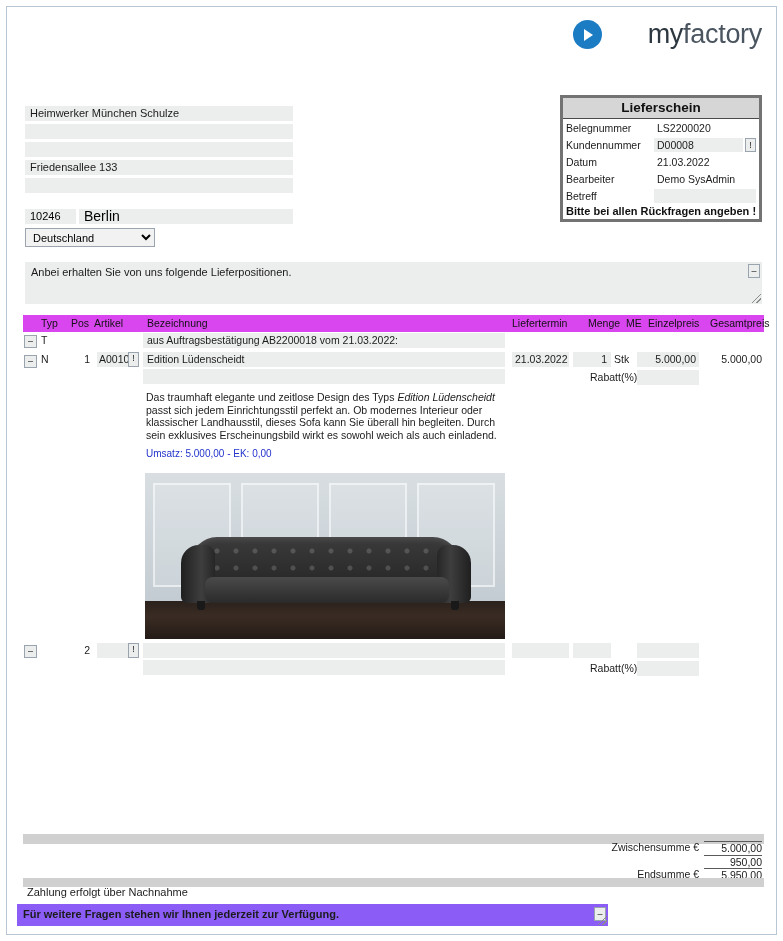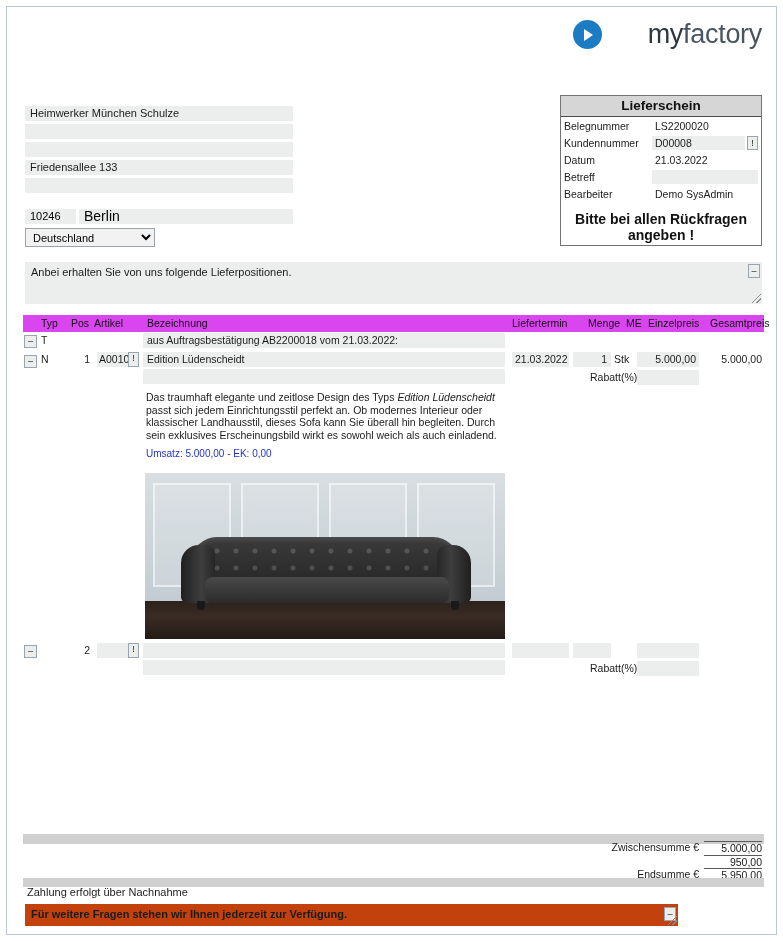--- a/index.html
+++ b/index.html
@@ -85,21 +85,21 @@
     font-family: "Liberation Sans", sans-serif;
     background: #f2f2f2;
     border: 1px solid #9aa4ae;
     padding: 1px 3px;
   }
 
   
   .hdr-box {
     position: absolute; left: 553px; top: 88px;
     width: 202px;
-    border: 1px solid #737373;
+    border: 3px solid #737373;
     background: #ffffff;
   }
   .hdr-title {
     background: #d6d6d6;
     border-bottom: 1px solid #4a4a4a;
     text-align: center;
     font-size: 13.5px;
     font-weight: bold;
     color: #111;
     padding: 2px 0 3px 0;
@@ -130,25 +130,24 @@
     border: 1px solid #9aa4ae;
     font-size: 9px;
     line-height: 12px;
     text-align: center;
     color: #222;
     margin-left: 2px;
     flex: none;
   }
   .hdr-foot {
     text-align: center;
-    font-size: 14px;
+    font-size: 11px;
     font-weight: bold;
     color: #111;
     padding: 1px 0 2px 0;
-    margin-top: 8px;
   }
 
   
   .intro-wrap {
     position: absolute; left: 18px; top: 255px;
     width: 737px; height: 42px;
     background: #eceded;
   }
   .intro-text {
     font-size: 11px; color: #1b1b1b;
@@ -338,23 +337,23 @@
   .tot-bar2 {
     position: absolute; left: 16px; top: 871px; width: 741px; height: 9px;
     background: #d0d0d0;
   }
 
   .pay-note {
     position: absolute; left: 20px; top: 879px;
     font-size: 11px; color: #1b1b1b;
   }
   .foot-wrap {
-    position: absolute; left: 18px; top: 897px;
-    width: 653px; height: 22px;
-    background: #c2410c;
+    position: absolute; left: 10px; top: 897px;
+    width: 591px; height: 22px;
+    background: #8b5cf6;
   }
   .foot-text {
     font-size: 11px; color: #1b1b1b; font-weight: bold;
     padding: 4px 6px;
   }
   .foot-btn {
     position: absolute; right: 2px; top: 3px;
     width: 12px; height: 14px;
     background: #eceded;
     border: 1px solid #9aa4ae;
@@ -397,27 +396,27 @@
       <div class="hdr-val filled">D00008</div>
       <div class="mini-btn">!</div>
     </div>
 
     <div class="hdr-row">
       <div class="hdr-label">Datum</div>
       <div class="hdr-val plain">21.03.2022</div>
     </div>
 
     <div class="hdr-row">
+      <div class="hdr-label">Bearbeiter</div>
+      <div class="hdr-val plain">Demo SysAdmin</div>
+    </div>
+
+    <div class="hdr-row">
       <div class="hdr-label">Betreff</div>
       <div class="hdr-val empty"></div>
-    </div>
-
-    <div class="hdr-row">
-      <div class="hdr-label">Bearbeiter</div>
-      <div class="hdr-val plain">Demo SysAdmin</div>
     </div>
 
     <div class="hdr-foot">Bitte bei allen Rückfragen angeben !</div>
   </div>
 
   <div class="intro-wrap">
     <div class="intro-text">Anbei erhalten Sie von uns folgende Lieferpositionen.</div>
     <div class="intro-btn">–</div>
     <div class="resize-handle"></div>
   </div>

